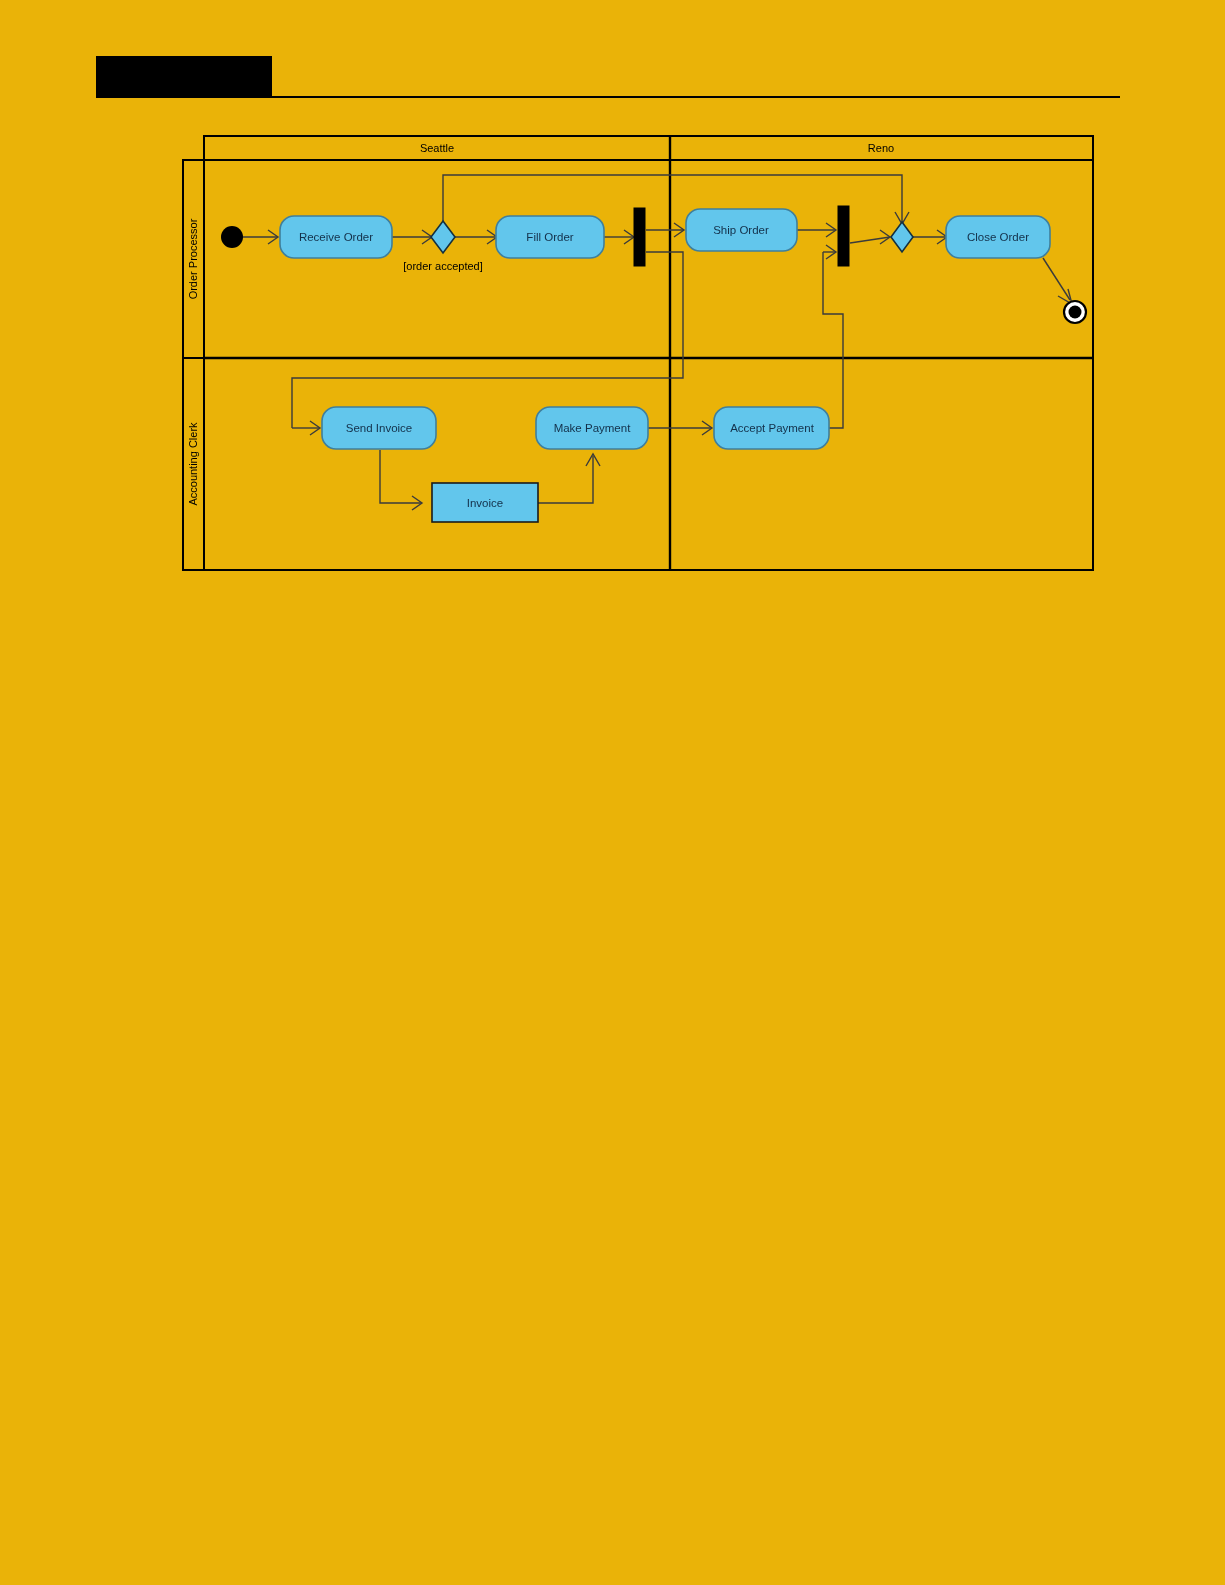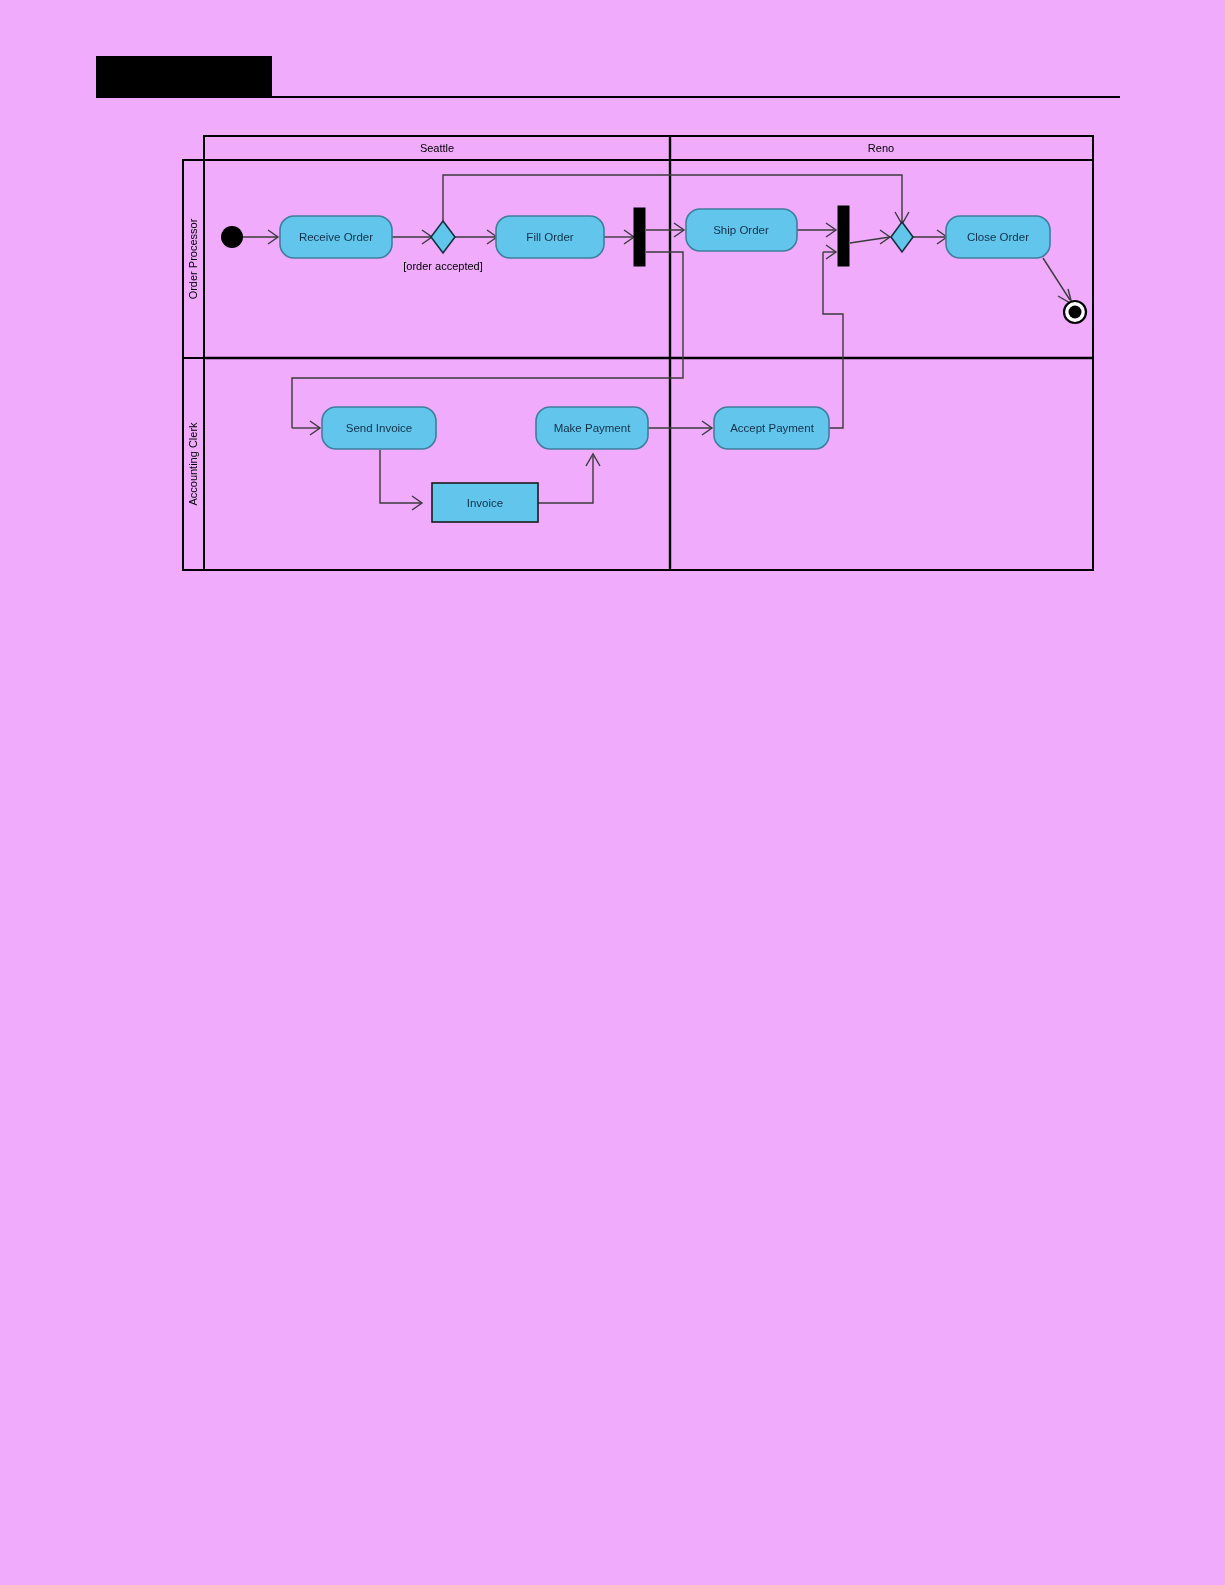--- a/index.html
+++ b/index.html
@@ -13,21 +13,21 @@
     height: 1585px;
     font-family: "Liberation Sans", sans-serif;
     color: #000000;
     position: relative;
     overflow: hidden;
   }
   .page {
     position: relative;
     width: 1225px;
     height: 1585px;
-    background: #f0abfc;
+    background: #eab308;
   }
   
   .header-area {
     position: absolute;
     left: 0;
     top: 0;
     width: 1225px;
     height: 110px;
   }
   .redaction-bar {

